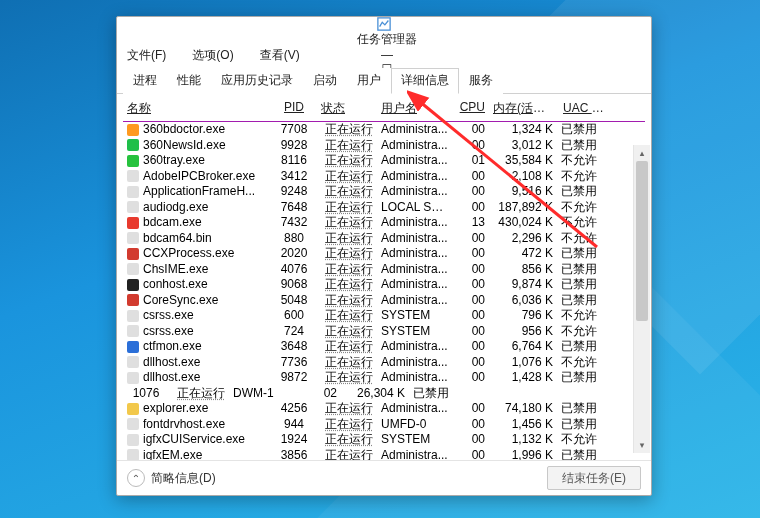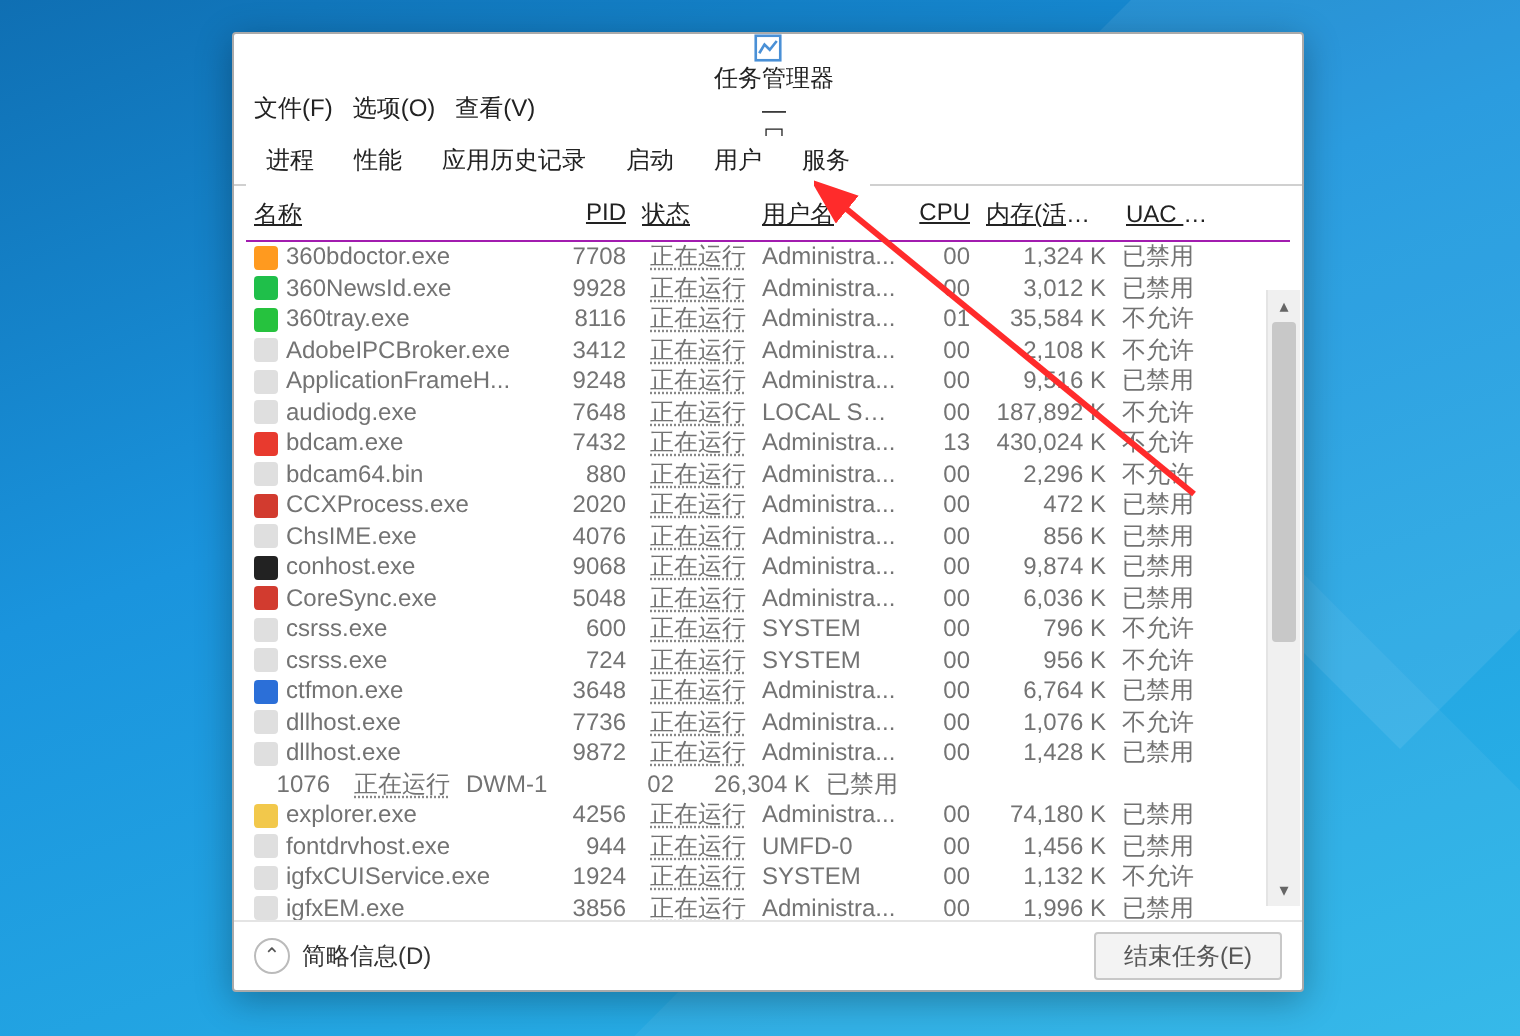--- a/index.html
+++ b/index.html
@@ -6,37 +6,37 @@
 .desktop{width:760px;height:518px;background:linear-gradient(160deg,#0f6fb3 0%,#1a94dd 40%,#2cb6e8 100%);position:relative;}
 .shape{position:absolute;background:rgba(255,255,255,0.08);}
 .s1{width:360px;height:360px;transform:rotate(45deg);right:-120px;top:-60px;}
 .s2{width:400px;height:400px;transform:rotate(45deg);right:-40px;bottom:-200px;background:rgba(255,255,255,0.05);}
 .window{position:absolute;left:116px;top:16px;width:534px;height:478px;background:#fff;border:1px solid #aaa;box-shadow:0 4px 18px rgba(0,0,0,0.3);border-radius:2px;display:flex;flex-direction:column;overflow:hidden;}
 .titlebar{height:28px;display:flex;align-items:center;padding:0 2px 0 8px;flex-direction:column;}
 .titlebar .ticon{width:14px;height:14px;margin-right:6px;position:relative;}
 .titlebar .ticon svg{width:14px;height:14px;}
 .title{flex:1;font-size:12px;color:#222;}
 .winbtn{width:44px;height:28px;display:flex;align-items:center;justify-content:center;color:#222;}
-.menubar{height:20px;display:flex;gap:2px;padding:0 20px 2px 6px;color:#222;font-size:12px;}
+.menubar{height:20px;display:flex;align-items:center;gap:18px;padding:0 20px 2px 6px;color:#222;font-size:12px;}
 .menubar span{padding:1px 4px;}
 .tabs{display:flex;border-bottom:1px solid #d0d0d0;padding:0 6px;gap:0;font-size:12px;}
 .tab{padding:3px 9px 4px 9px;border:1px solid transparent;border-bottom:none;color:#222;position:relative;top:1px;background:#fff;}
 .tab.active{border-color:#d0d0d0;border-bottom:1px solid #fff;}
 .content{flex:1;display:flex;flex-direction:column;padding:4px 6px 0 6px;overflow:hidden;}
 .thead{display:flex;border-bottom:1px solid #a21caf;padding-bottom:2px;color:#222;font-size:12px;text-decoration:underline;}
 .col{box-sizing:border-box;padding:2px 4px;white-space:nowrap;overflow:hidden;text-overflow:ellipsis;}
 .c-name{width:148px;}
-.c-pid{width:46px;text-align:right;}
+.c-pid{width:46px;text-align:center;}
 .c-status{width:60px;}
 .c-user{width:76px;}
 .c-cpu{width:36px;text-align:right;}
 .c-mem{width:68px;text-align:right;}
 .c-uac{width:52px;text-align:left;padding-left:6px;}
 .rows{flex:1;overflow:hidden;}
-.row{display:flex;height:15.5px;font-size:12px;color:#737373;}
+.row{display:flex;height:15.5px;font-size:12px;color:#000000;}
 .row .col{padding:0 4px;line-height:15.5px;}
 .row .c-name{display:flex;align-items:center;gap:4px;}
 .ico{width:12px;height:12px;display:inline-block;flex-shrink:0;border-radius:2px;}
 .ulined{text-decoration:underline dotted;text-decoration-color:#888;text-underline-offset:2px;text-align:right;}
 .footer{height:34px;border-top:1px solid #e4e4e4;display:flex;align-items:center;justify-content:space-between;padding:0 10px;}
 .fewer{display:flex;align-items:center;gap:6px;color:#333;font-size:12px;}
 .fewer .chev{width:16px;height:16px;border:1px solid #bbb;border-radius:50%;display:flex;align-items:center;justify-content:center;font-size:10px;color:#555;}
 .btn{height:22px;border:1px solid #c8c8c8;background:#f3f3f3;padding:0 14px;font-size:12px;color:#555;border-radius:2px;display:flex;align-items:center;}
 .scrollbar{position:absolute;right:1px;top:128px;width:16px;height:308px;background:#f0f0f0;border-left:1px solid #e4e4e4;}
 .scrollbar .arrow{height:16px;display:flex;align-items:center;justify-content:center;font-size:9px;color:#666;}
@@ -76,20 +76,21 @@
       <span>选项(O)</span>
       <span>查看(V)</span>
     </div>
 
     <div class="tabs" id="tabs">
         <div class="tab">进程</div>
         <div class="tab">性能</div>
         <div class="tab">应用历史记录</div>
         <div class="tab">启动</div>
         <div class="tab">用户</div>
+        <div class="tab active">详细信息</div>
         <div class="tab">服务</div>
       </div>
 
     <div class="content">
       <div class="thead">
         <div class="col c-name">名称</div>
         <div class="col c-pid">PID</div>
         <div class="col c-status">状态</div>
         <div class="col c-user">用户名</div>
         <div class="col c-cpu">CPU</div>

